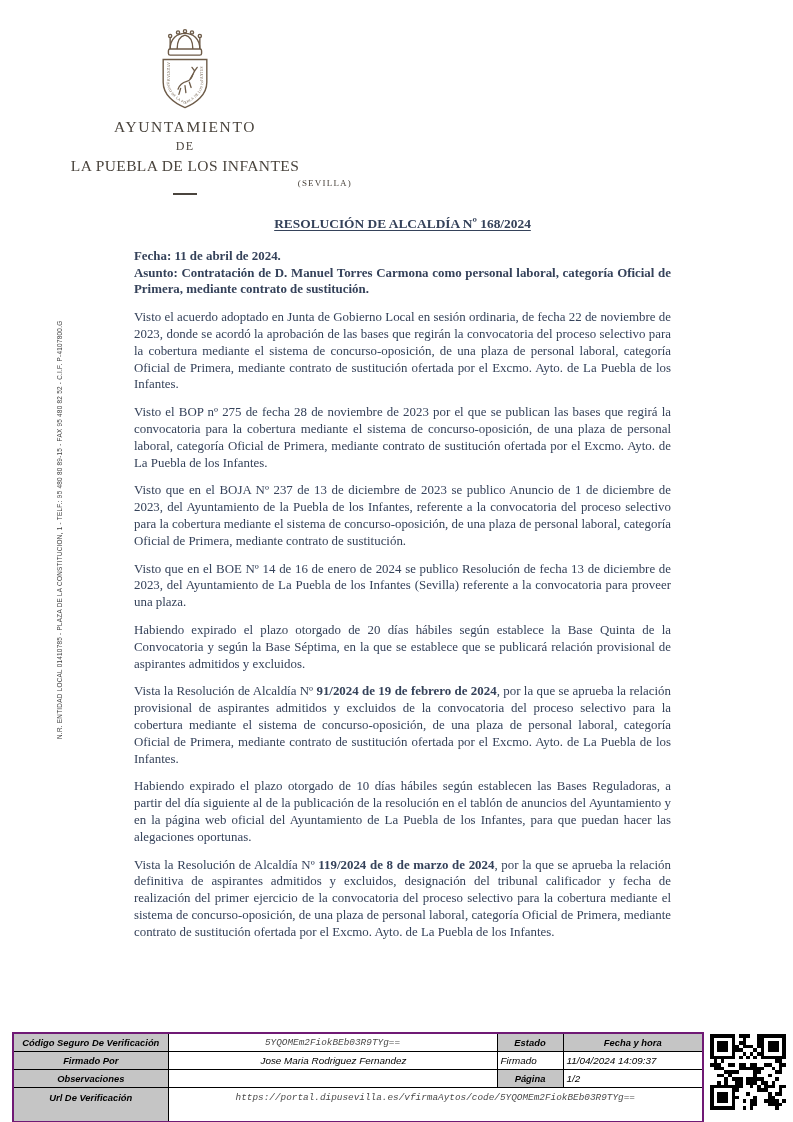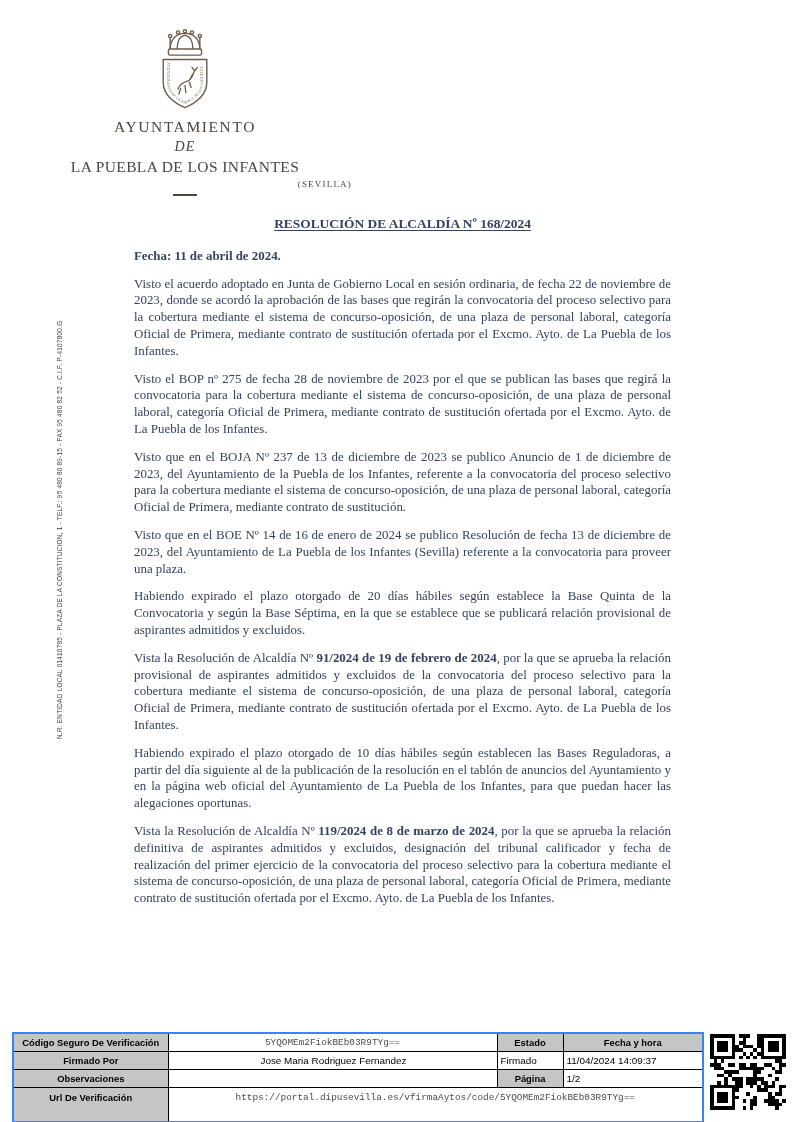--- a/index.html
+++ b/index.html
@@ -11,41 +11,41 @@
     position:absolute;left:56px;top:739px;width:470px;height:11px;
     transform:rotate(-90deg);transform-origin:0 0;
     font-family:"Liberation Sans",sans-serif;font-size:6.4px;letter-spacing:.25px;
     color:#3f3f3f;white-space:nowrap;
   }
 
   
   .header{position:absolute;left:18px;top:28px;width:334px;text-align:center;color:#4a443d;}
   .crest{display:block;margin:0 auto 6px auto;}
   .h1{font-size:15.5px;letter-spacing:1.6px;}
-  .h2{font-size:14px;letter-spacing:1.2px;margin-top:3px;font-style:italic;}
+  .h2{font-size:12px;letter-spacing:1.2px;margin-top:3px;}
   .h3{font-size:15.5px;letter-spacing:.4px;margin-top:3px;}
   .h4{font-size:9px;letter-spacing:1.2px;margin-top:3px;text-align:right;}
   .hrule{width:24px;height:2px;background:#4a443d;margin:5px auto 0 auto;}
 
   
   .content{position:absolute;left:134px;top:216px;width:537px;color:#35425a;
            font-size:12.9px;line-height:16.8px;}
   .doc-title{text-align:center;font-weight:bold;font-size:13.4px;
              text-decoration:underline;text-underline-offset:2px;}
   .meta{margin-top:15px;font-weight:bold;}
   .meta p{margin:0;}
   .just{text-align:justify;}
   .para{margin:11px 0 0 0;text-align:justify;}
   .b{font-weight:bold;}
 
   
   .vtable{position:absolute;left:12px;top:1032px;width:690px;border-collapse:collapse;
           table-layout:fixed;font-family:"Liberation Sans",sans-serif;color:#000;}
   .vtable td{border:1px solid #000;height:17px;padding:0 3px;overflow:hidden;white-space:nowrap;}
-  .vtable{border:2px solid #3b82f6;}
+  .vtable{border:2px solid #701a75;font-style:italic;}
   .vtable td.lbl{background:#c5c5c5;font-weight:bold;font-size:9.4px;text-align:center;}
   .vtable td.val{font-size:9.9px;text-align:left;}
   .vtable td.left{text-align:center;padding-left:5px;}
   .vtable td.mono{font-family:"Liberation Mono","DejaVu Sans Mono",monospace;
                   font-size:9.4px;color:#4a4a4a;text-align:center;}
   .vtable td.tall{height:29px;vertical-align:top;padding-top:4px;}
 
   .qr{position:absolute;left:710px;top:1034px;width:76px;height:76px;background:#fff;}
 </style>
 </head>
@@ -85,20 +85,21 @@
     <div class="h2">DE</div>
     <div class="h3">LA PUEBLA DE LOS INFANTES</div>
     <div class="h4">(SEVILLA)</div>
     <div class="hrule"></div>
   </div>
 
   <div class="content">
     <div class="doc-title">RESOLUCIÓN DE ALCALDÍA Nº 168/2024</div>
     <div class="meta">
       <p class="meta-line">Fecha: 11 de abril de 2024.</p>
+      <p class="meta-line just">Asunto: Contratación de D. Manuel Torres Carmona  como personal laboral, categoría Oficial de Primera, mediante contrato de sustitución.</p>
     </div>
     <div>
         <p class="para"><span>Visto el acuerdo adoptado en Junta de Gobierno Local en sesión ordinaria, de fecha 22 de noviembre de 2023, donde se acordó la aprobación de las bases que regirán la convocatoria del proceso selectivo para la cobertura mediante el sistema de concurso-oposición, de una plaza de personal laboral, categoría Oficial de Primera, mediante contrato de sustitución ofertada por el Excmo. Ayto. de La Puebla de los Infantes.</span></p>
         <p class="para"><span>Visto el BOP nº 275 de fecha 28 de noviembre de 2023 por el que se publican las bases que regirá la convocatoria para la cobertura mediante el sistema de concurso-oposición, de una plaza de personal laboral, categoría Oficial de Primera, mediante contrato de sustitución ofertada por el Excmo. Ayto. de La Puebla de los Infantes.</span></p>
         <p class="para"><span>Visto que en el BOJA Nº 237 de 13 de diciembre de 2023 se publico Anuncio de 1 de diciembre de 2023, del Ayuntamiento de la Puebla de los Infantes, referente a la convocatoria del proceso selectivo para la cobertura mediante el sistema de concurso-oposición, de una plaza de personal laboral, categoría Oficial de Primera, mediante contrato de sustitución.</span></p>
         <p class="para"><span>Visto que en el BOE Nº 14 de 16 de enero de 2024 se publico Resolución de fecha 13 de diciembre de 2023, del Ayuntamiento de La Puebla de los Infantes (Sevilla) referente a la convocatoria para proveer una plaza.</span></p>
         <p class="para"><span>Habiendo expirado el plazo otorgado de 20 días hábiles según establece la Base Quinta de la Convocatoria y según la Base Séptima, en la que se establece que se publicará relación provisional de aspirantes admitidos y excluidos.</span></p>
         <p class="para"><span>Vista la Resolución de Alcaldía Nº </span><span class="b">91/2024 de 19 de febrero de 2024</span><span>, por la que se aprueba la relación provisional de aspirantes admitidos y excluidos de la convocatoria del proceso selectivo para la cobertura mediante el sistema de concurso-oposición, de una plaza de personal laboral, categoría Oficial de Primera, mediante contrato de sustitución ofertada por el Excmo. Ayto. de La Puebla de los Infantes.</span></p>
         <p class="para"><span>Habiendo expirado el plazo otorgado de 10 días hábiles según establecen las Bases Reguladoras, a partir del día siguiente al de la publicación de la resolución en el tablón de anuncios del Ayuntamiento y en la página web oficial del Ayuntamiento de La Puebla de los Infantes, para que puedan hacer las alegaciones oportunas.</span></p>
         <p class="para"><span>Vista la Resolución de Alcaldía Nº </span><span class="b">119/2024 de 8 de marzo de 2024</span><span>, por la que se aprueba la relación definitiva de aspirantes admitidos y excluidos, designación del tribunal calificador y fecha de realización del primer ejercicio de la convocatoria del proceso selectivo para la cobertura mediante el sistema de concurso-oposición, de una plaza de personal laboral, categoría Oficial de Primera, mediante contrato de sustitución ofertada por el Excmo. Ayto. de La Puebla de los Infantes.</span></p>

